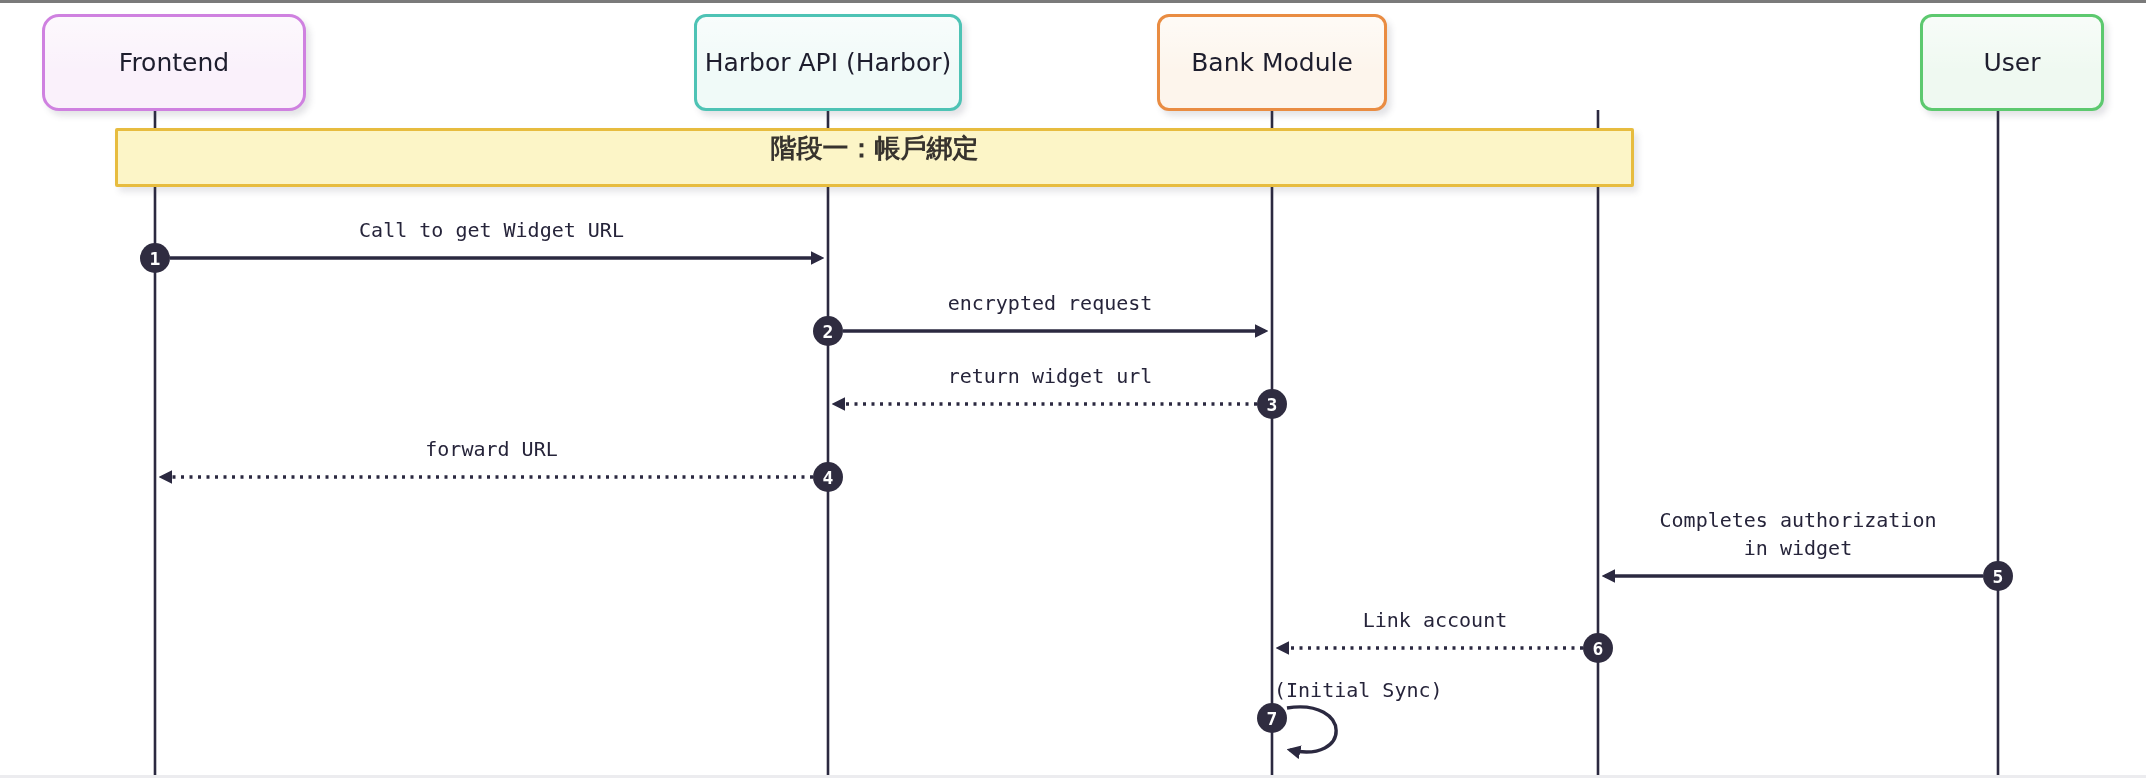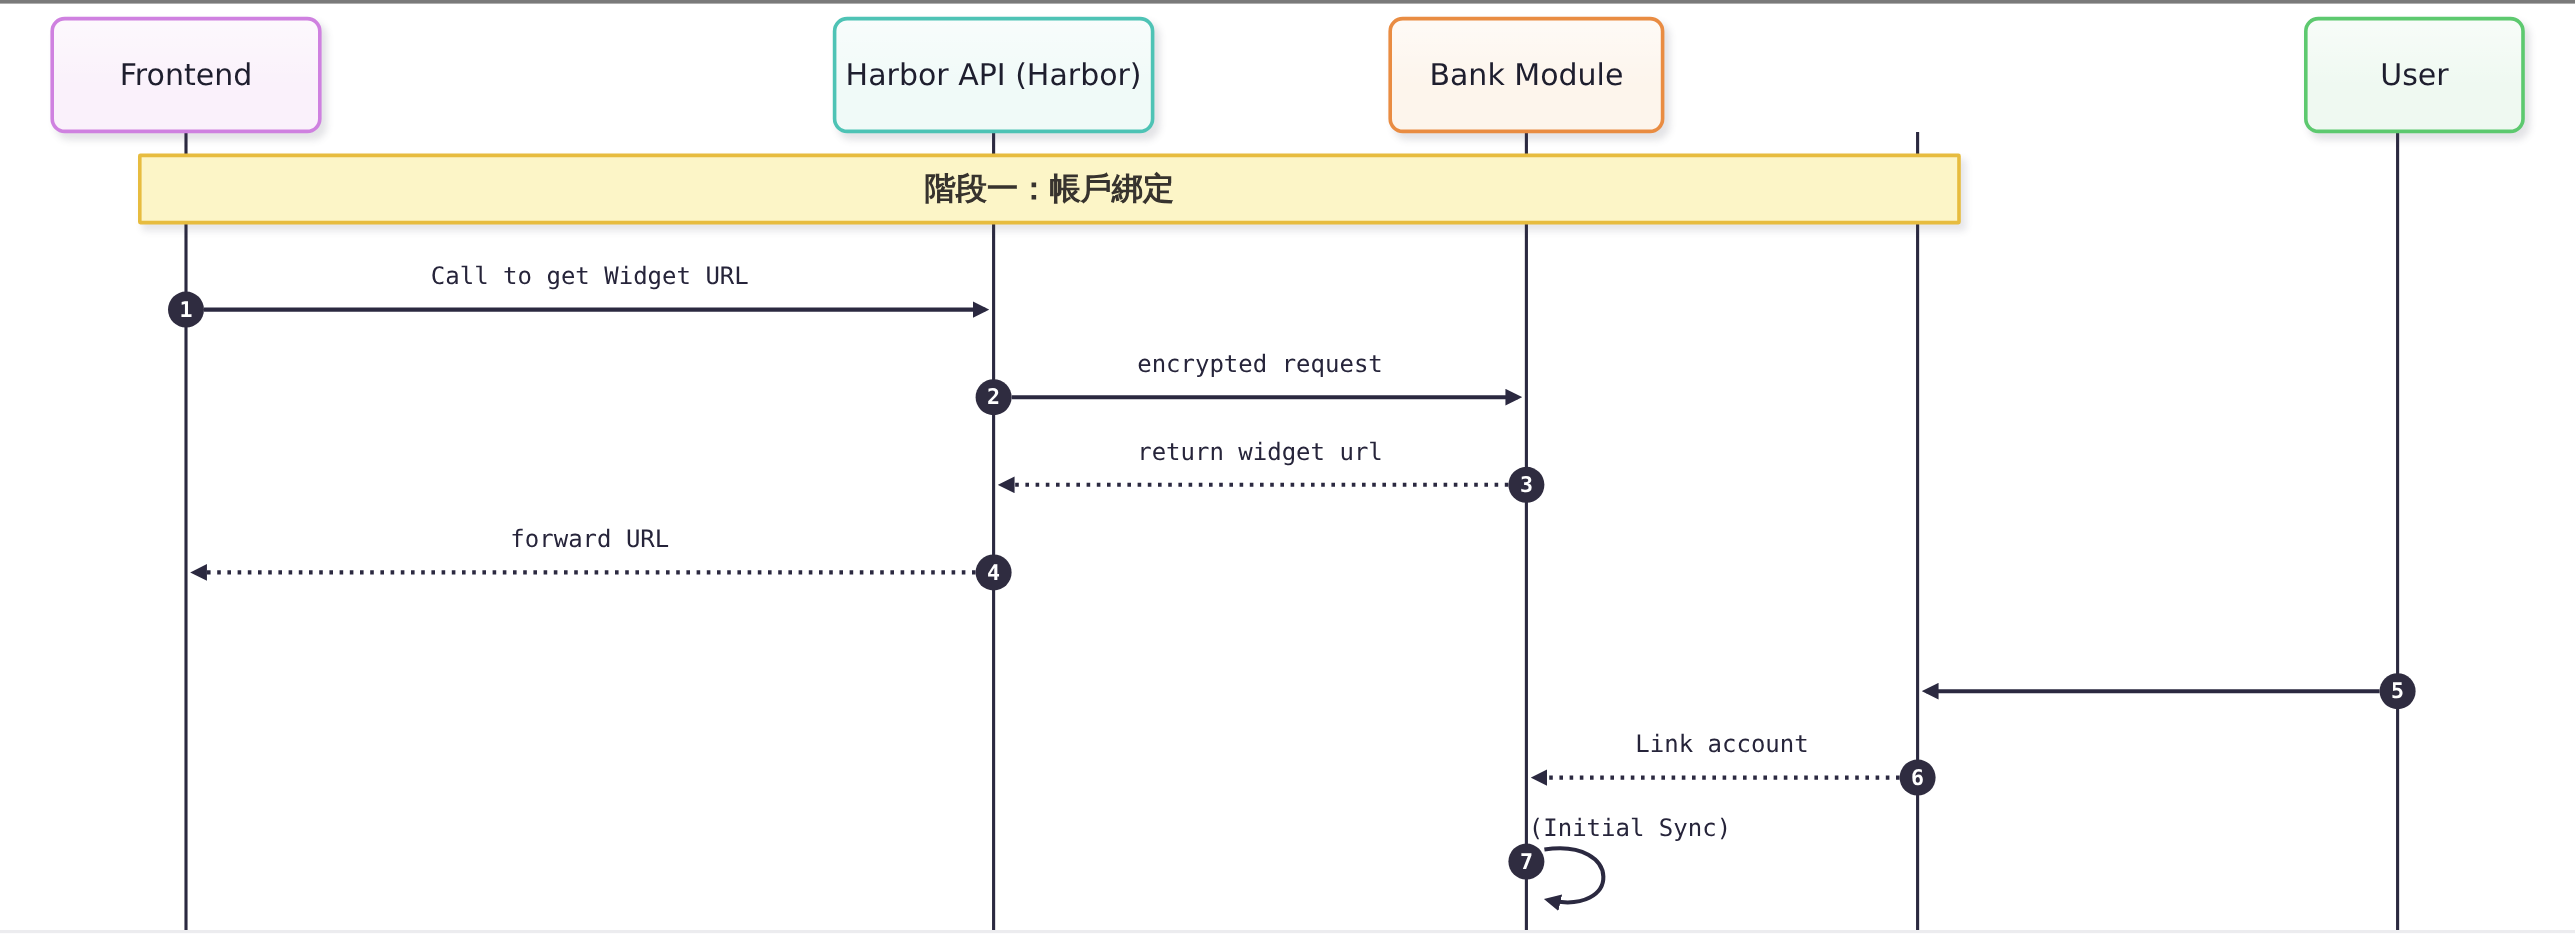--- a/index.html
+++ b/index.html
@@ -25,31 +25,31 @@
     display:flex;align-items:center;justify-content:center;
     box-sizing:border-box;
     box-shadow:4px 5px 6px rgba(80,80,100,.16);
     z-index:3;
   }
   .actor-label{
     font-family:"DejaVu Sans","Liberation Sans",sans-serif;
     font-size:25px;color:var(--actor-text,#1e1e2e);
     white-space:nowrap;
   }
-  .actor-frontend{left:42px;width:226px;}
+  .actor-frontend{left:42px;width:264px;border-radius:17px;}
   .actor-harbor{left:694px;width:268px;}
   .actor-bank{left:1157px;width:230px;}
   .actor-banking{left:1457px;width:283px;}
   .actor-user{left:1920px;width:184px;}
   .phase-banner{
     position:absolute;left:115px;top:128px;width:1519px;height:59px;
     background:var(--banner-bg,#fcf5c7);
     border:3px solid var(--banner-border,#e7bc3f);
     box-sizing:border-box;border-radius:2px;
-    display:flex;align-items:center;justify-content:center;
+    display:flex;align-items:flex-start;justify-content:center;
     box-shadow:4px 5px 6px rgba(80,80,100,.14);
     z-index:2;
   }
   .phase-banner-label{
     font-family:"DejaVu Sans","Liberation Sans",sans-serif;
     font-weight:bold;font-size:26px;color:var(--banner-text,#37332e);
   }
   .msg-label{
     position:absolute;z-index:3;
     font-size:20px;line-height:28px;
@@ -108,18 +108,20 @@
     <span class="phase-banner-label">階段一：帳戶綁定</span>
   </div>
 <div class="msg-label" style="top: 216px; left: 491.5px; transform: translateX(-50%);">Call to get Widget URL</div>
     <div class="msg-badge" style="left: 140px; top: 243px;">1</div>
     <div class="msg-label" style="top: 289px; left: 1050px; transform: translateX(-50%);">encrypted request</div>
     <div class="msg-badge" style="left: 813px; top: 316px;">2</div>
     <div class="msg-label" style="top: 362px; left: 1050px; transform: translateX(-50%);">return widget url</div>
     <div class="msg-badge" style="left: 1257px; top: 389px;">3</div>
     <div class="msg-label" style="top: 435px; left: 491.5px; transform: translateX(-50%);">forward URL</div>
     <div class="msg-badge" style="left: 813px; top: 462px;">4</div>
+    <div class="msg-label" style="top: 506px; left: 1798px; transform: translateX(-50%);">Completes authorization
+in widget</div>
     <div class="msg-badge" style="left: 1983px; top: 561px;">5</div>
     <div class="msg-label" style="top: 606px; left: 1435px; transform: translateX(-50%);">Link account</div>
     <div class="msg-badge" style="left: 1583px; top: 633px;">6</div>
     <div class="msg-label self" style="top: 676px; left: 1274px;">(Initial Sync)</div>
     <div class="msg-badge" style="left: 1257px; top: 703px;">7</div>
   </div>
 
 </body></html>

